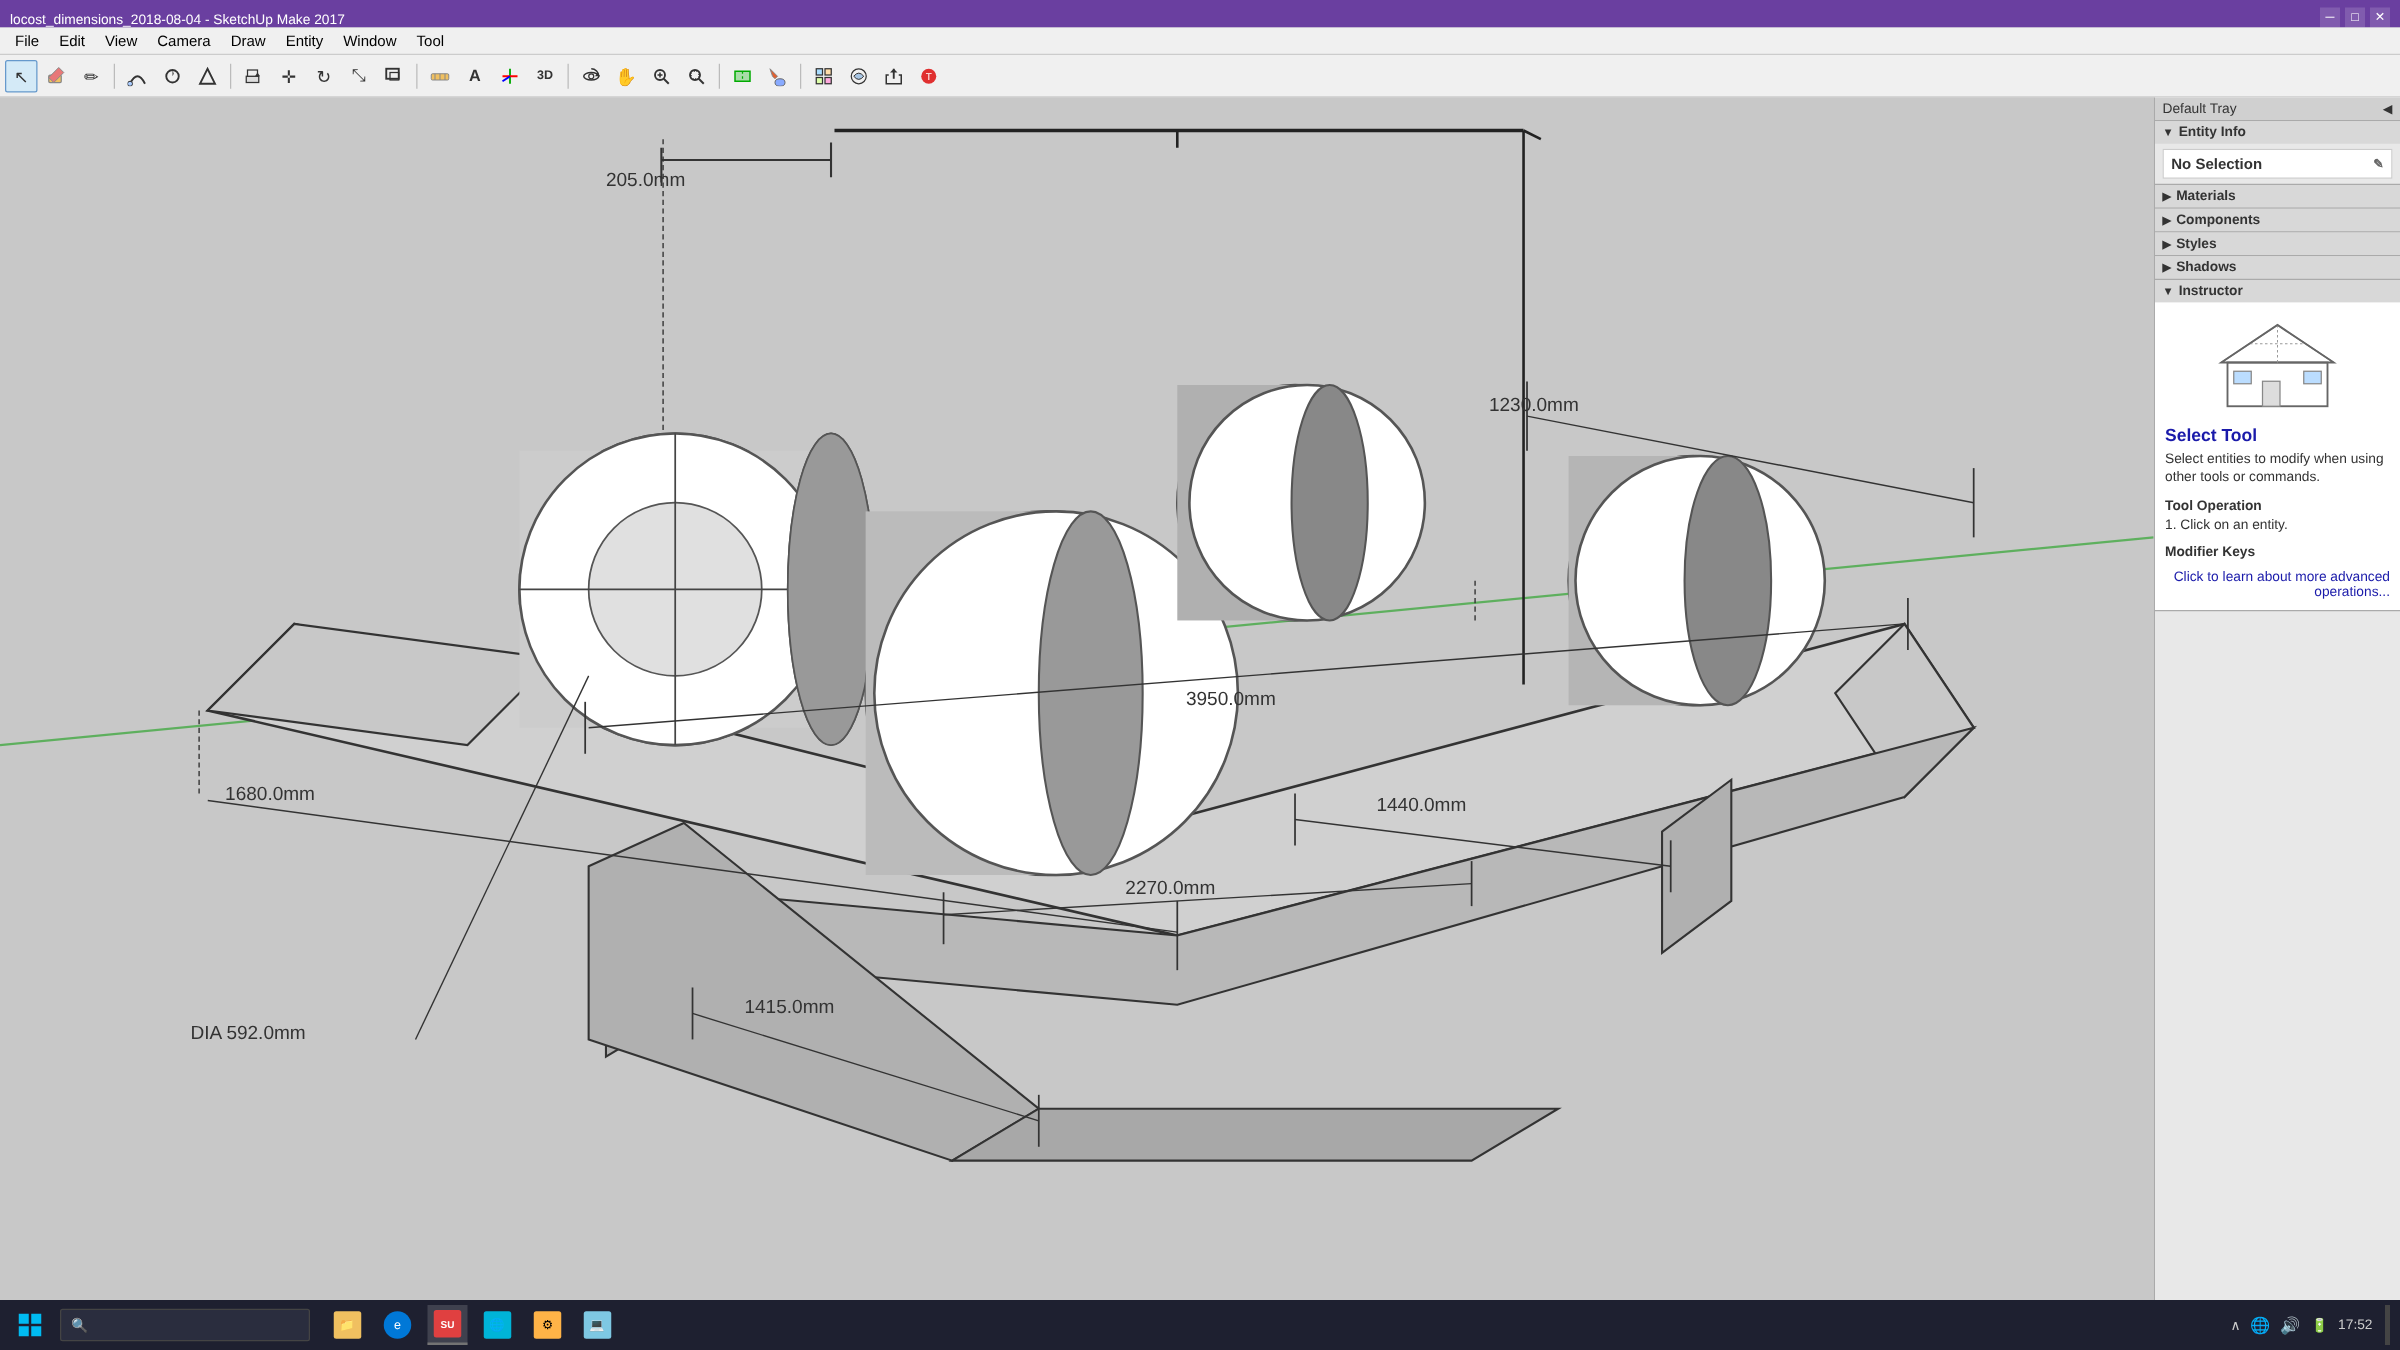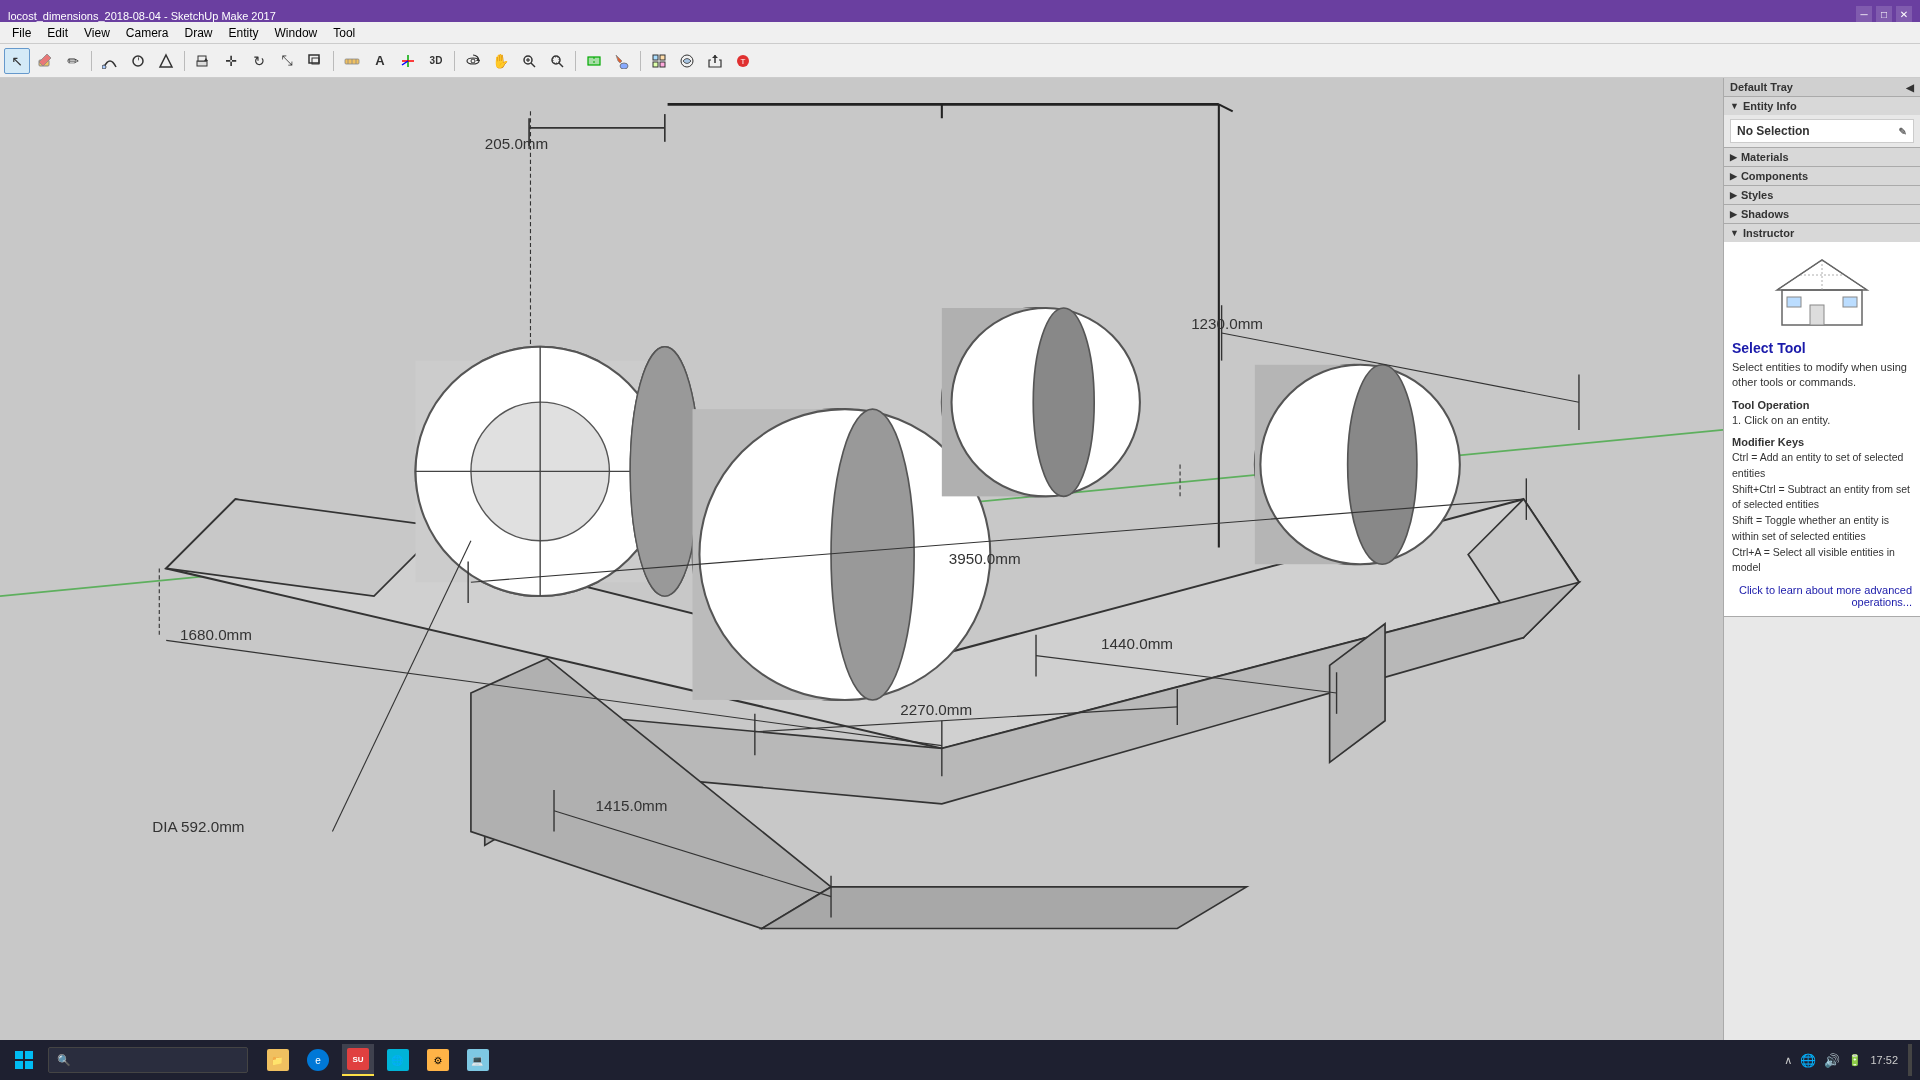--- a/index.html
+++ b/index.html
@@ -49,21 +49,21 @@
     
     #right-panel {
       width: 197px; background: #e8e8e8; border-left: 1px solid #aaa;
       display: flex; flex-direction: column; overflow: hidden;
     }
 
     
     .tray-header {
       background: #d0d0d0; border-bottom: 1px solid #aaa;
       display: flex; align-items: flex-end; justify-content: space-between;
-      padding: 3px 6px; font-size: 11px; font-weight: bold; color: #333;
+      padding: 3px 6px; font-size: 11px; font-weight: normal; color: #333;
     }
 
     
     .panel-section {
       border-bottom: 1px solid #aaa;
     }
     .panel-section-header {
       background: #d8d8d8; padding: 3px 6px;
       display: flex; align-items: center; font-size: 11px; font-weight: bold; color: #333;
       cursor: pointer;
@@ -454,26 +454,20 @@
           </svg>
         </div>
 
         <div class="instructor-title">Select Tool</div>
         <div class="instructor-text">Select entities to modify when using other tools or commands.</div>
 
         <div class="instructor-subtitle">Tool Operation</div>
         <div class="instructor-text">1.  Click on an entity.</div>
 
         <div class="instructor-subtitle">Modifier Keys</div>
-        <div class="instructor-text" style="font-size:10.5px; line-height:1.5;">
-          Ctrl = Add an entity to set of selected entities<br>
-          Shift+Ctrl = Subtract an entity from set of selected entities<br>
-          Shift = Toggle whether an entity is within set of selected entities<br>
-          Ctrl+A = Select all visible entities in model
-        </div>
 
         <div class="instructor-link">Click to learn about more advanced operations...</div>
       </div>
     </div>
   </div>
 </div>
 
 <div id="statusbar">
   <div class="statusbar-left">
     <div class="statusbar-icons">
@@ -501,21 +495,21 @@
   <div style="width:200px;height:26px;background:#2a2d3e;border:1px solid #444;border-radius:2px;display:flex;align-items:center;padding:0 8px;margin-right:8px;">
     <span style="color:#888;font-size:11px;">🔍</span>
   </div>
 
   <div style="width:32px;height:32px;display:flex;align-items:center;justify-content:center;margin:0 2px;cursor:pointer;">
     <div style="width:22px;height:22px;background:#f0c060;display:flex;align-items:center;justify-content:center;font-size:10px;border-radius:2px;">📁</div>
   </div>
   <div style="width:32px;height:32px;display:flex;align-items:center;justify-content:center;margin:0 2px;cursor:pointer;">
     <div style="width:22px;height:22px;background:#0078d7;border-radius:50%;display:flex;align-items:center;justify-content:center;font-size:10px;color:white;">e</div>
   </div>
-  <div style="width:32px;height:32px;display:flex;align-items:center;justify-content:center;margin:0 2px;cursor:pointer;background:rgba(255,255,255,0.15);border-bottom:2px solid #fde047;">
+  <div style="width:32px;height:32px;display:flex;align-items:center;justify-content:center;margin:0 2px;cursor:pointer;background:rgba(255,255,255,0.15);border-bottom:2px solid #737373;">
     <div style="width:22px;height:22px;background:#e04040;border-radius:2px;display:flex;align-items:center;justify-content:center;font-size:8px;color:white;font-weight:bold;">SU</div>
   </div>
 
   <div style="width:32px;height:32px;display:flex;align-items:center;justify-content:center;margin:0 2px;cursor:pointer;">
     <div style="width:22px;height:22px;background:#00b4d8;border-radius:2px;display:flex;align-items:center;justify-content:center;font-size:10px;">🌐</div>
   </div>
   <div style="width:32px;height:32px;display:flex;align-items:center;justify-content:center;margin:0 2px;cursor:pointer;">
     <div style="width:22px;height:22px;background:#ffb347;border-radius:2px;display:flex;align-items:center;justify-content:center;font-size:10px;">⚙</div>
   </div>
   <div style="width:32px;height:32px;display:flex;align-items:center;justify-content:center;margin:0 2px;cursor:pointer;">

